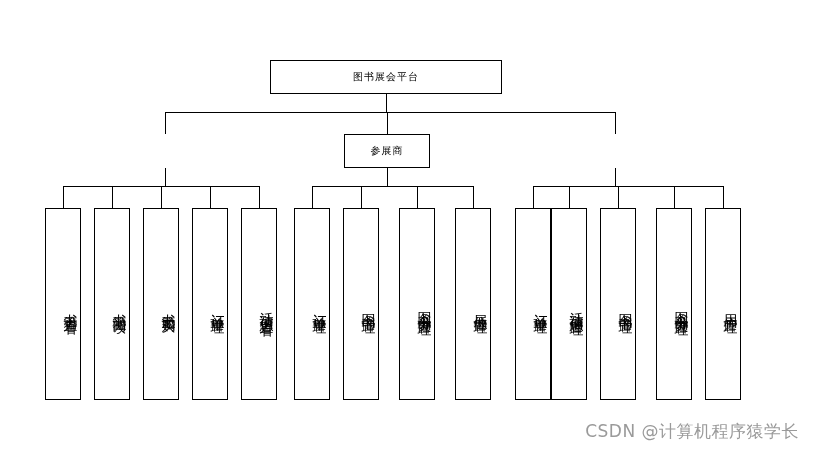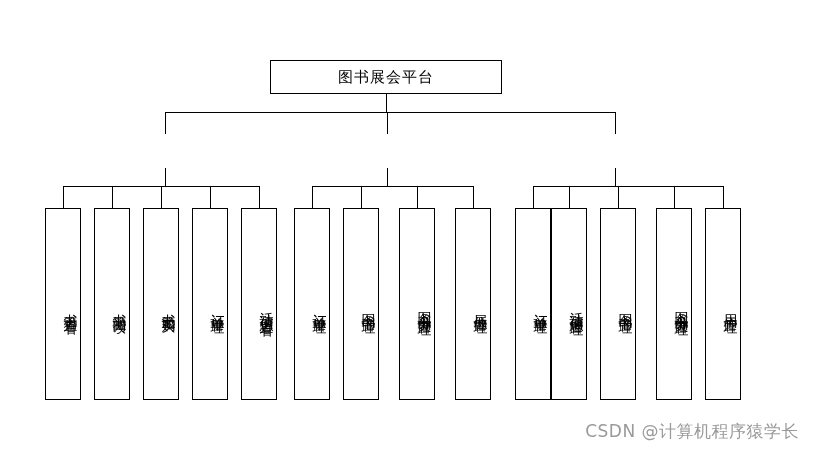--- a/index.html
+++ b/index.html
@@ -26,21 +26,21 @@
     box-sizing: border-box;
     border: 1px solid #000000;
     background: #ffffff;
     color: #000000;
     display: flex;
     align-items: center;
     justify-content: center;
     text-align: center;
   }
   .node.horizontal {
-    font-size: 15px;
+    font-size: 10px;
     letter-spacing: 1px;
   }
   .node.vertical {
     writing-mode: vertical-rl;
     text-orientation: upright;
     font-size: 14px;
     letter-spacing: 2px;
     padding-top: 6px;
     align-items: flex-start;
     justify-content: center;
@@ -85,20 +85,21 @@
     <div class="line v" style="left: 417px; top: 186px; height: 22px;"></div>
     <div class="line v" style="left: 473px; top: 186px; height: 22px;"></div>
     <div class="line v" style="left: 615px; top: 168px; height: 18px;"></div>
     <div class="line h" style="left: 533px; top: 186px; width: 190px;"></div>
     <div class="line v" style="left: 533px; top: 186px; height: 22px;"></div>
     <div class="line v" style="left: 569px; top: 186px; height: 22px;"></div>
     <div class="line v" style="left: 618px; top: 186px; height: 22px;"></div>
     <div class="line v" style="left: 674px; top: 186px; height: 22px;"></div>
     <div class="line v" style="left: 723px; top: 186px; height: 22px;"></div>
     <div class="node horizontal" style="left: 270px; top: 60px; width: 232px; height: 34px;">图书展会平台</div>
+    <div class="node horizontal" style="left: 344px; top: 134px; width: 86px; height: 34px;">参展商</div>
     <div class="node vertical" style="left: 45px; top: 208px; width: 36px; height: 192px;">书籍查看</div>
     <div class="node vertical" style="left: 94px; top: 208px; width: 36px; height: 192px;">书籍阅读</div>
     <div class="node vertical" style="left: 143px; top: 208px; width: 36px; height: 192px;">书籍购买</div>
     <div class="node vertical" style="left: 192px; top: 208px; width: 36px; height: 192px;">订单管理</div>
     <div class="node vertical" style="left: 241px; top: 208px; width: 36px; height: 192px;">活动信息查看</div>
     <div class="node vertical" style="left: 294px; top: 208px; width: 36px; height: 192px;">订单管理</div>
     <div class="node vertical" style="left: 343px; top: 208px; width: 36px; height: 192px;">图书管理</div>
     <div class="node vertical" style="left: 399px; top: 208px; width: 36px; height: 192px;">图书分类管理</div>
     <div class="node vertical" style="left: 455px; top: 208px; width: 36px; height: 192px;">展位管理</div>
     <div class="node vertical" style="left: 515px; top: 208px; width: 36px; height: 192px;">订单管理</div>

